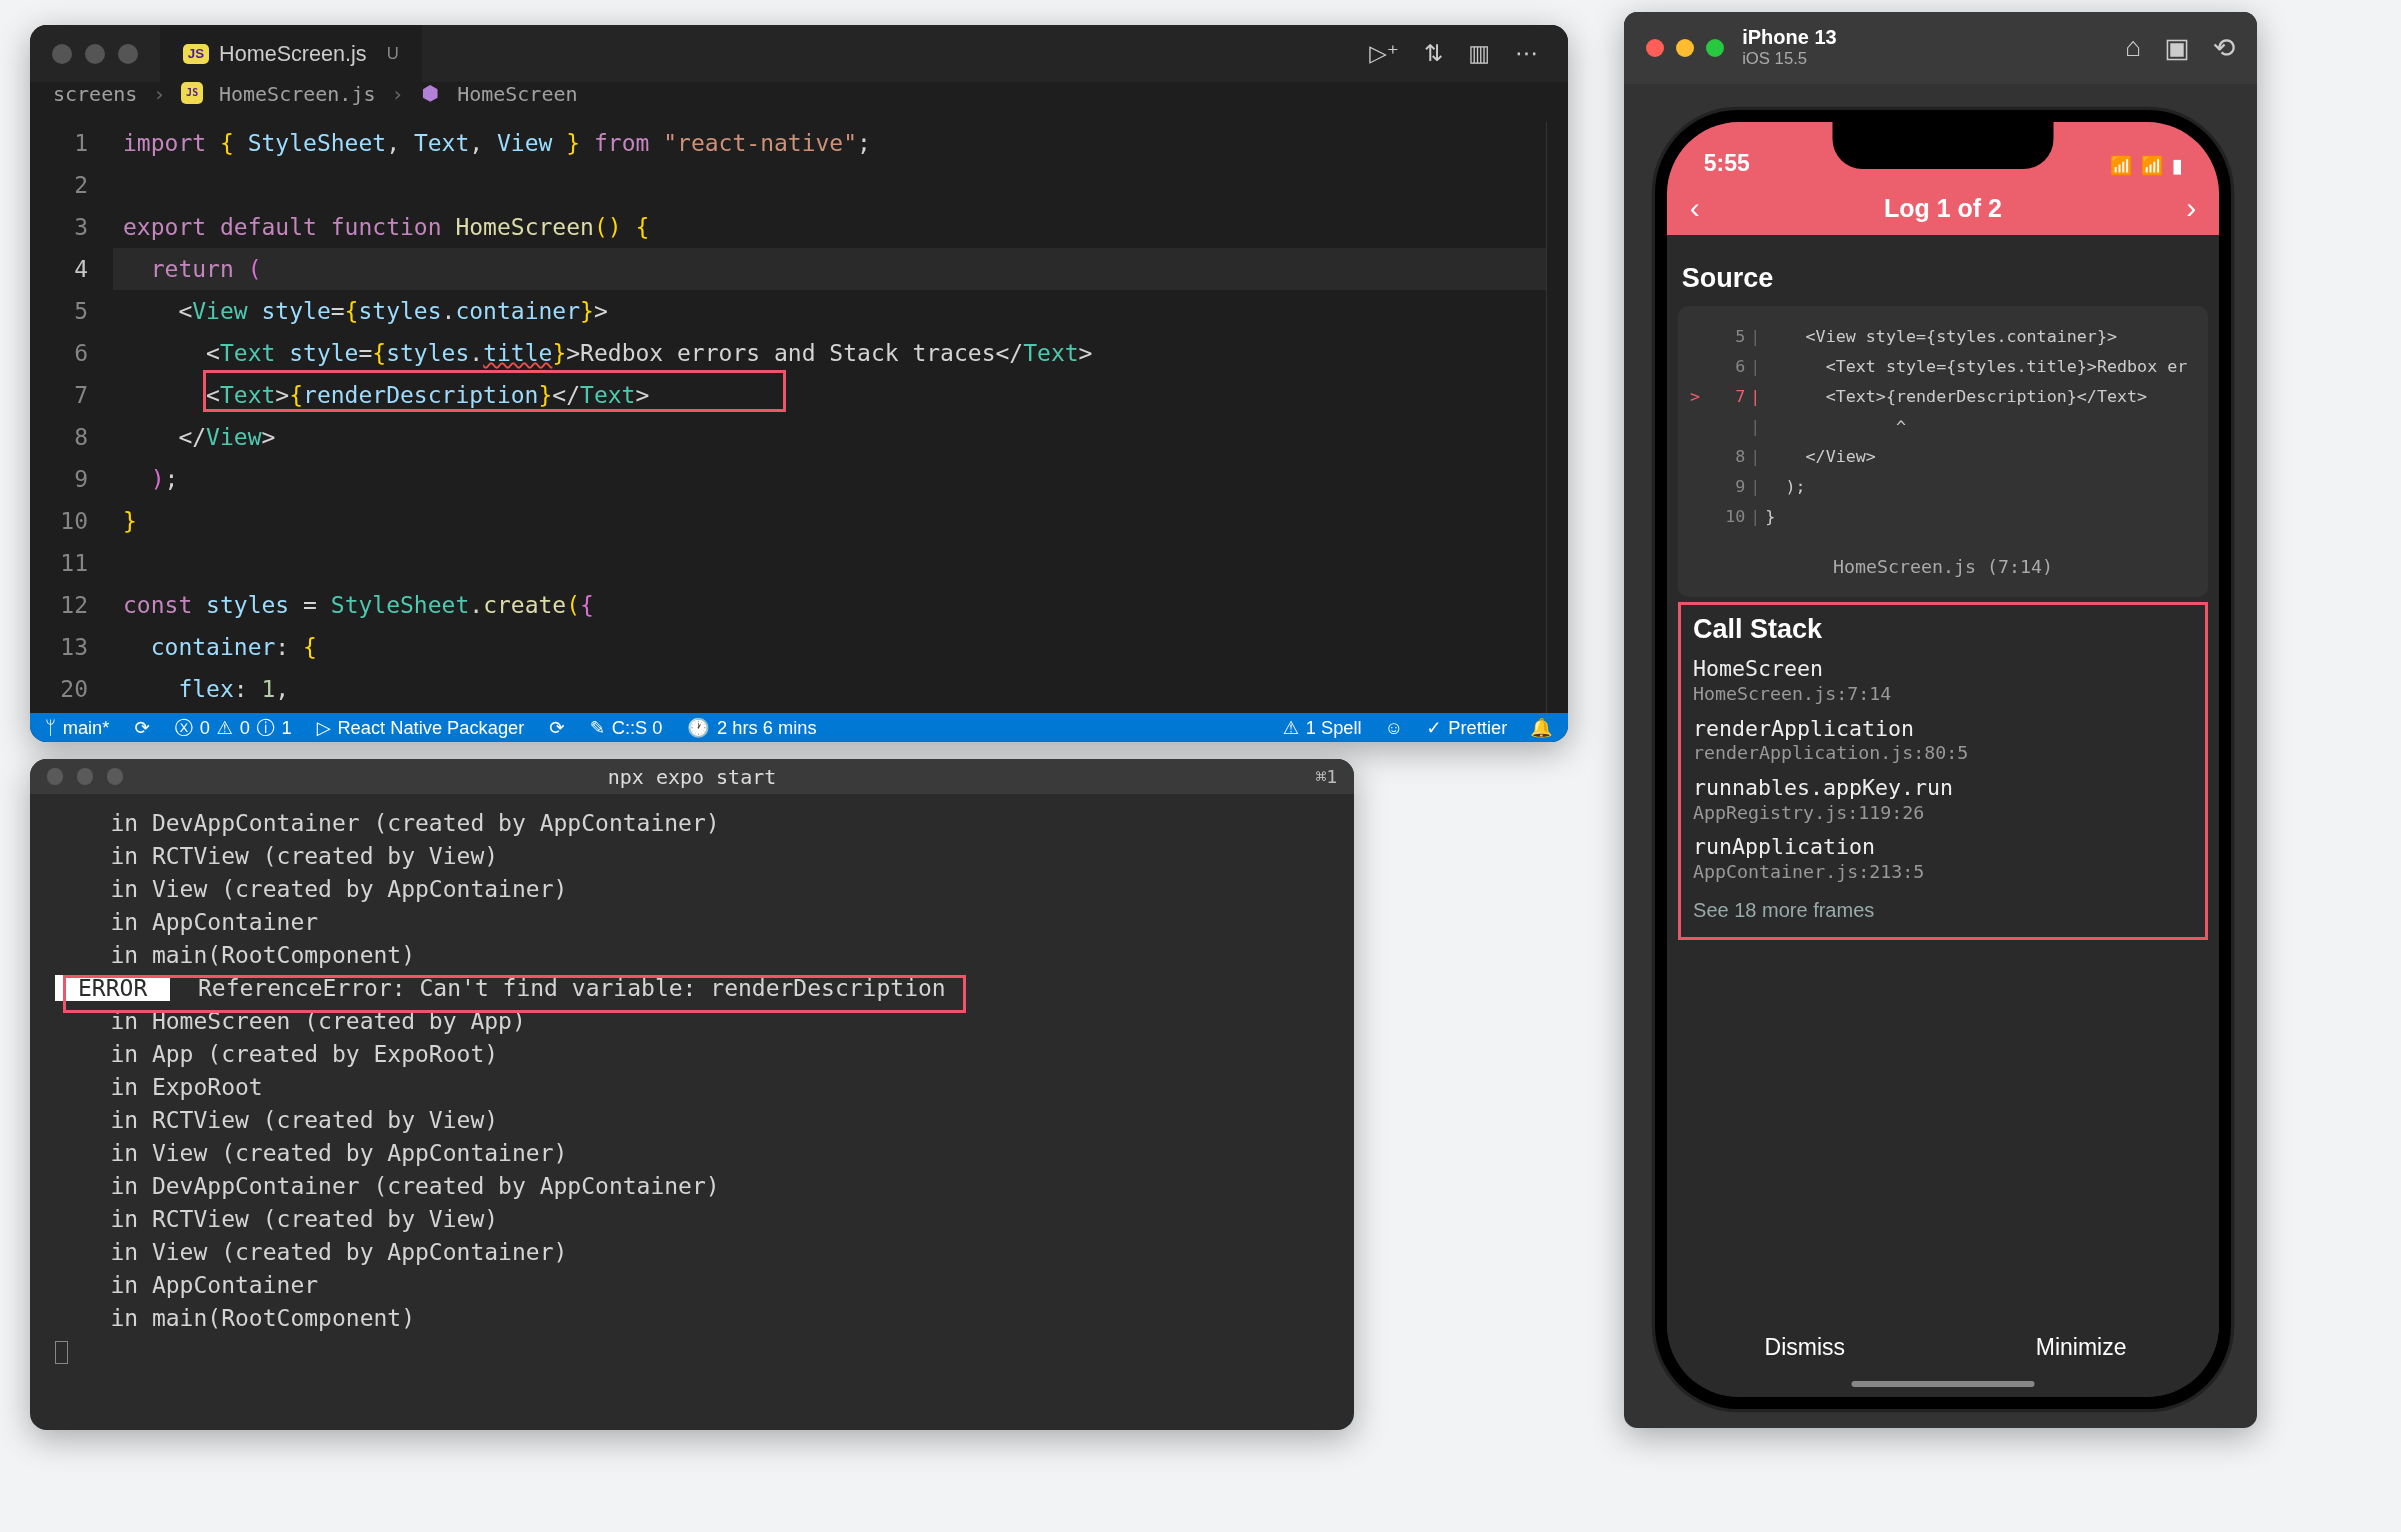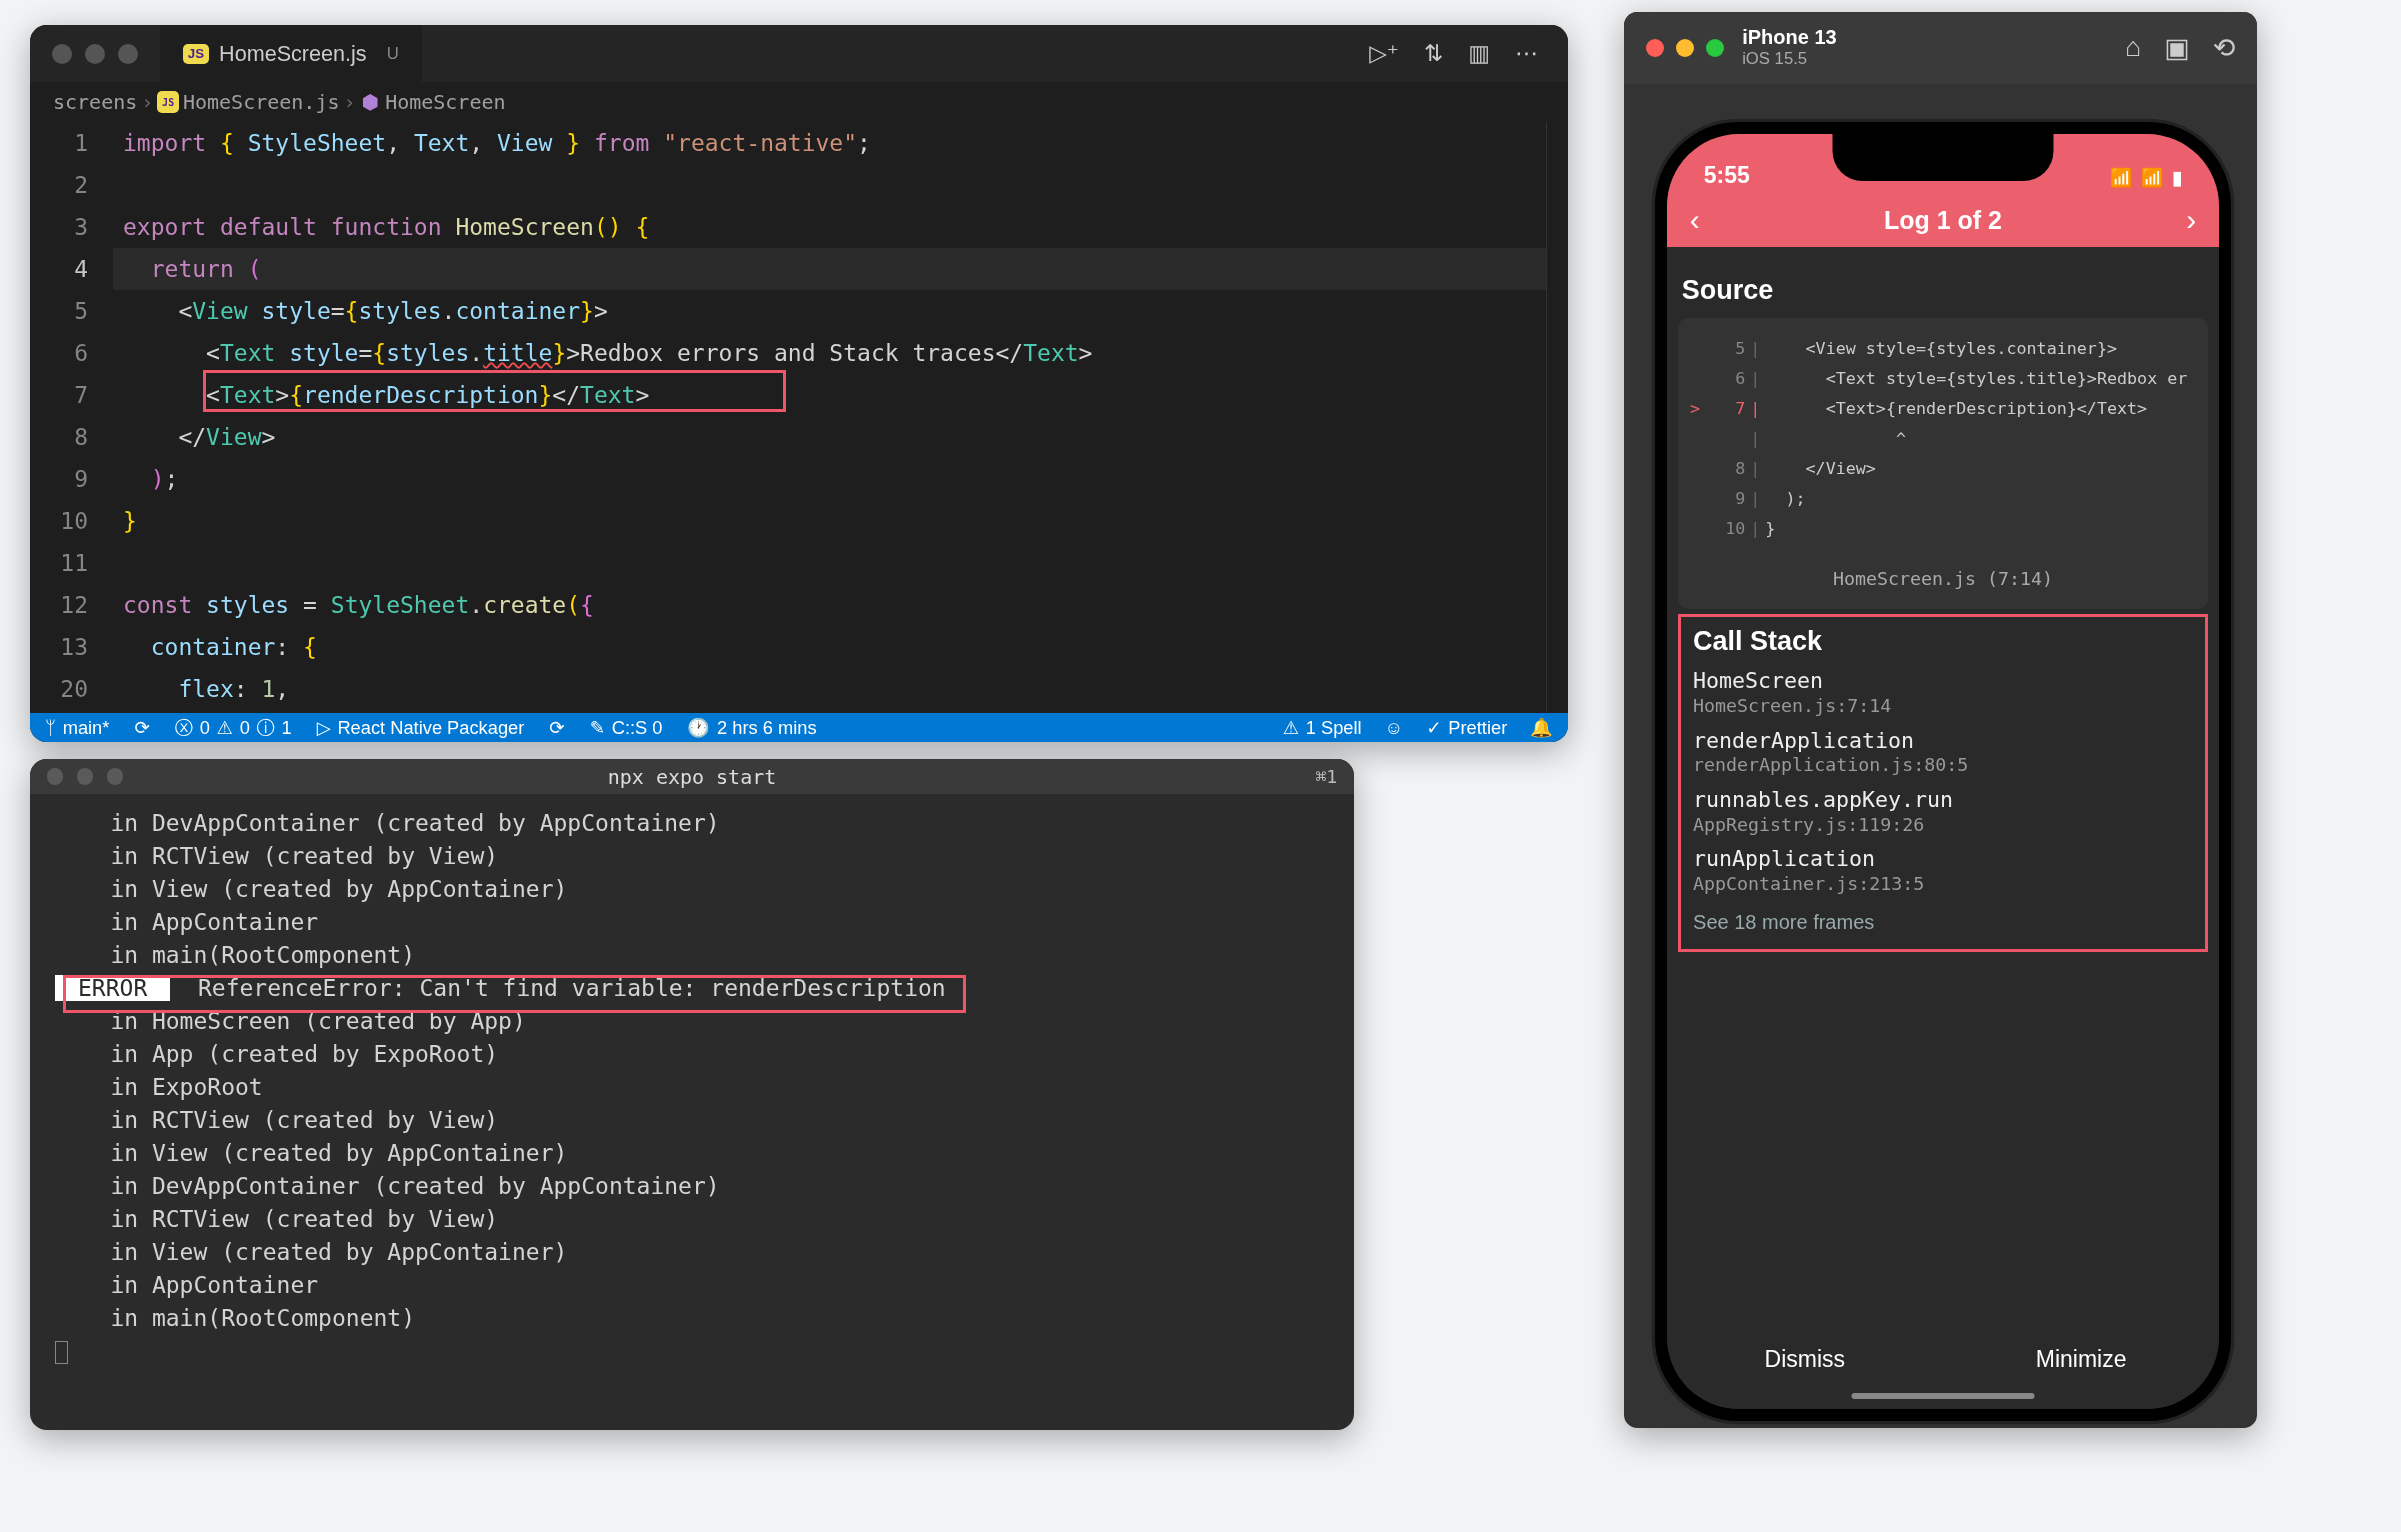--- a/index.html
+++ b/index.html
@@ -9,21 +9,21 @@
 
 .vscode { position:absolute; left:30px; top:25px; width:1538px; height:717px; background:#1e1e1e; border-radius:16.7px; overflow:hidden; box-shadow:0 8.3px 33px rgba(0,0,0,.3); }
 .vscode-tabbar { height:57px; background:#252526; display:flex; align-items:center; }
 .traffic { display:flex; gap:13.3px; padding:0 21.6px; }
 .dot { width:20px; height:20px; border-radius:50%; background:#555; }
 .vscode-tab { height:57px; display:flex; align-items:center; gap:10px; padding:0 23px; background:#1e1e1e; color:#ccc; font-size:21.6px; }
 .js-badge { background:#f0db4f; color:#4c1d95; font-weight:700; font-size:13.3px; padding:2.5px 5px; border-radius:5px; }
 .vscode-tab .dirty { color:#888; margin-left:10px; font-size:16.7px; }
 .vscode-tabbar .spacer { flex:1; }
 .vscode-tools { display:flex; gap:25px; padding-right:30px; color:#ccc; font-size:23px; }
-.breadcrumb { height:40px; display:flex; align-items:center; gap:4px; padding:0 23px; color:#a0a0a0; font-size:20px; background:#1e1e1e; }
+.breadcrumb { height:40px; display:flex; align-items:flex-start; gap:16px; padding:0 23px; color:#a0a0a0; font-size:20px; background:#1e1e1e; }
 .breadcrumb .sep { color:#666; }
 .bc-icon { width:21.6px; height:21.6px; display:inline-flex; align-items:center; justify-content:center; }
 .editor { display:flex; height:591px; }
 .gutter { width:83px; text-align:right; padding-right:25px; color:#858585; font-size:23px; line-height:42px; }
 .gutter .cur { color:#c6c6c6; }
 .codearea { flex:1; font-size:23px; line-height:42px; color:#d4d4d4; position:relative; }
 .code-line { white-space:pre; height:42px; padding-left:10px; }
 .code-line.active { background:#2a2a2a; }
 .kw { color:#c586c0; }
 .fn { color:#dcdcaa; }
@@ -59,21 +59,21 @@
 .sim-win { position:absolute; left:1624px; top:11.7px; width:633px; height:1416px; background:#333; border-radius:13.3px; overflow:hidden; box-shadow:0 8.3px 33px rgba(0,0,0,.3); }
 .sim-title { height:72px; background:#3a3a3a; display:flex; align-items:center; padding:0 21.6px; gap:18.3px; }
 .sim-traffic { display:flex; gap:11.7px; }
 .sim-traffic .r{background:#ff5f57;} .sim-traffic .y{background:#febc2e;} .sim-traffic .g{background:#28c840;}
 .sim-traffic span{width:18.3px;height:18.3px;border-radius:50%;}
 .sim-info { display:flex; flex-direction:column; color:#fff; }
 .sim-info .dev { font-size:20px; font-weight:600; }
 .sim-info .os { font-size:16.7px; color:#aaa; }
 .sim-tools { margin-left:auto; display:flex; gap:23px; color:#ccc; font-size:27px; }
 
-.phone { position:absolute; left:1655px; top:122px; width:576px; height:1299px; background:#000; border-radius:83px; padding:11.7px; box-shadow:0 0 0 3.3px #222; }
+.phone { position:absolute; left:1655px; top:110px; width:576px; height:1299px; background:#000; border-radius:83px; padding:11.7px; box-shadow:0 0 0 3.3px #222; }
 .screen { width:100%; height:100%; background:#2a2a2a; border-radius:72px; overflow:hidden; position:relative; }
 .notch { position:absolute; top:0; left:50%; transform:translateX(-50%); width:221px; height:47px; background:#000; border-radius:0 0 30px 30px; z-index:10; }
 .sb-ios { height:60px; background:#ec5f6d; display:flex; align-items:flex-end; justify-content:space-between; padding:0 37px 5px; color:#fff; font-size:23px; font-weight:600; }
 .sb-ios .icons { display:flex; gap:8.3px; align-items:center; font-size:18.3px; }
 .logbar { height:53px; background:#ec5f6d; display:flex; align-items:center; justify-content:space-between; padding:0 23px; color:#fff; font-size:25px; font-weight:600; }
 .logbar .chev { font-size:30px; font-weight:400; }
 
 .redbox-body { padding:11.7px 11.7px; }
 .err-card { border:3.3px solid #ee5568; padding:11.7px 11.7px; }
 .err-title { color:#ec5f6d; font-size:27px; font-weight:700; }

